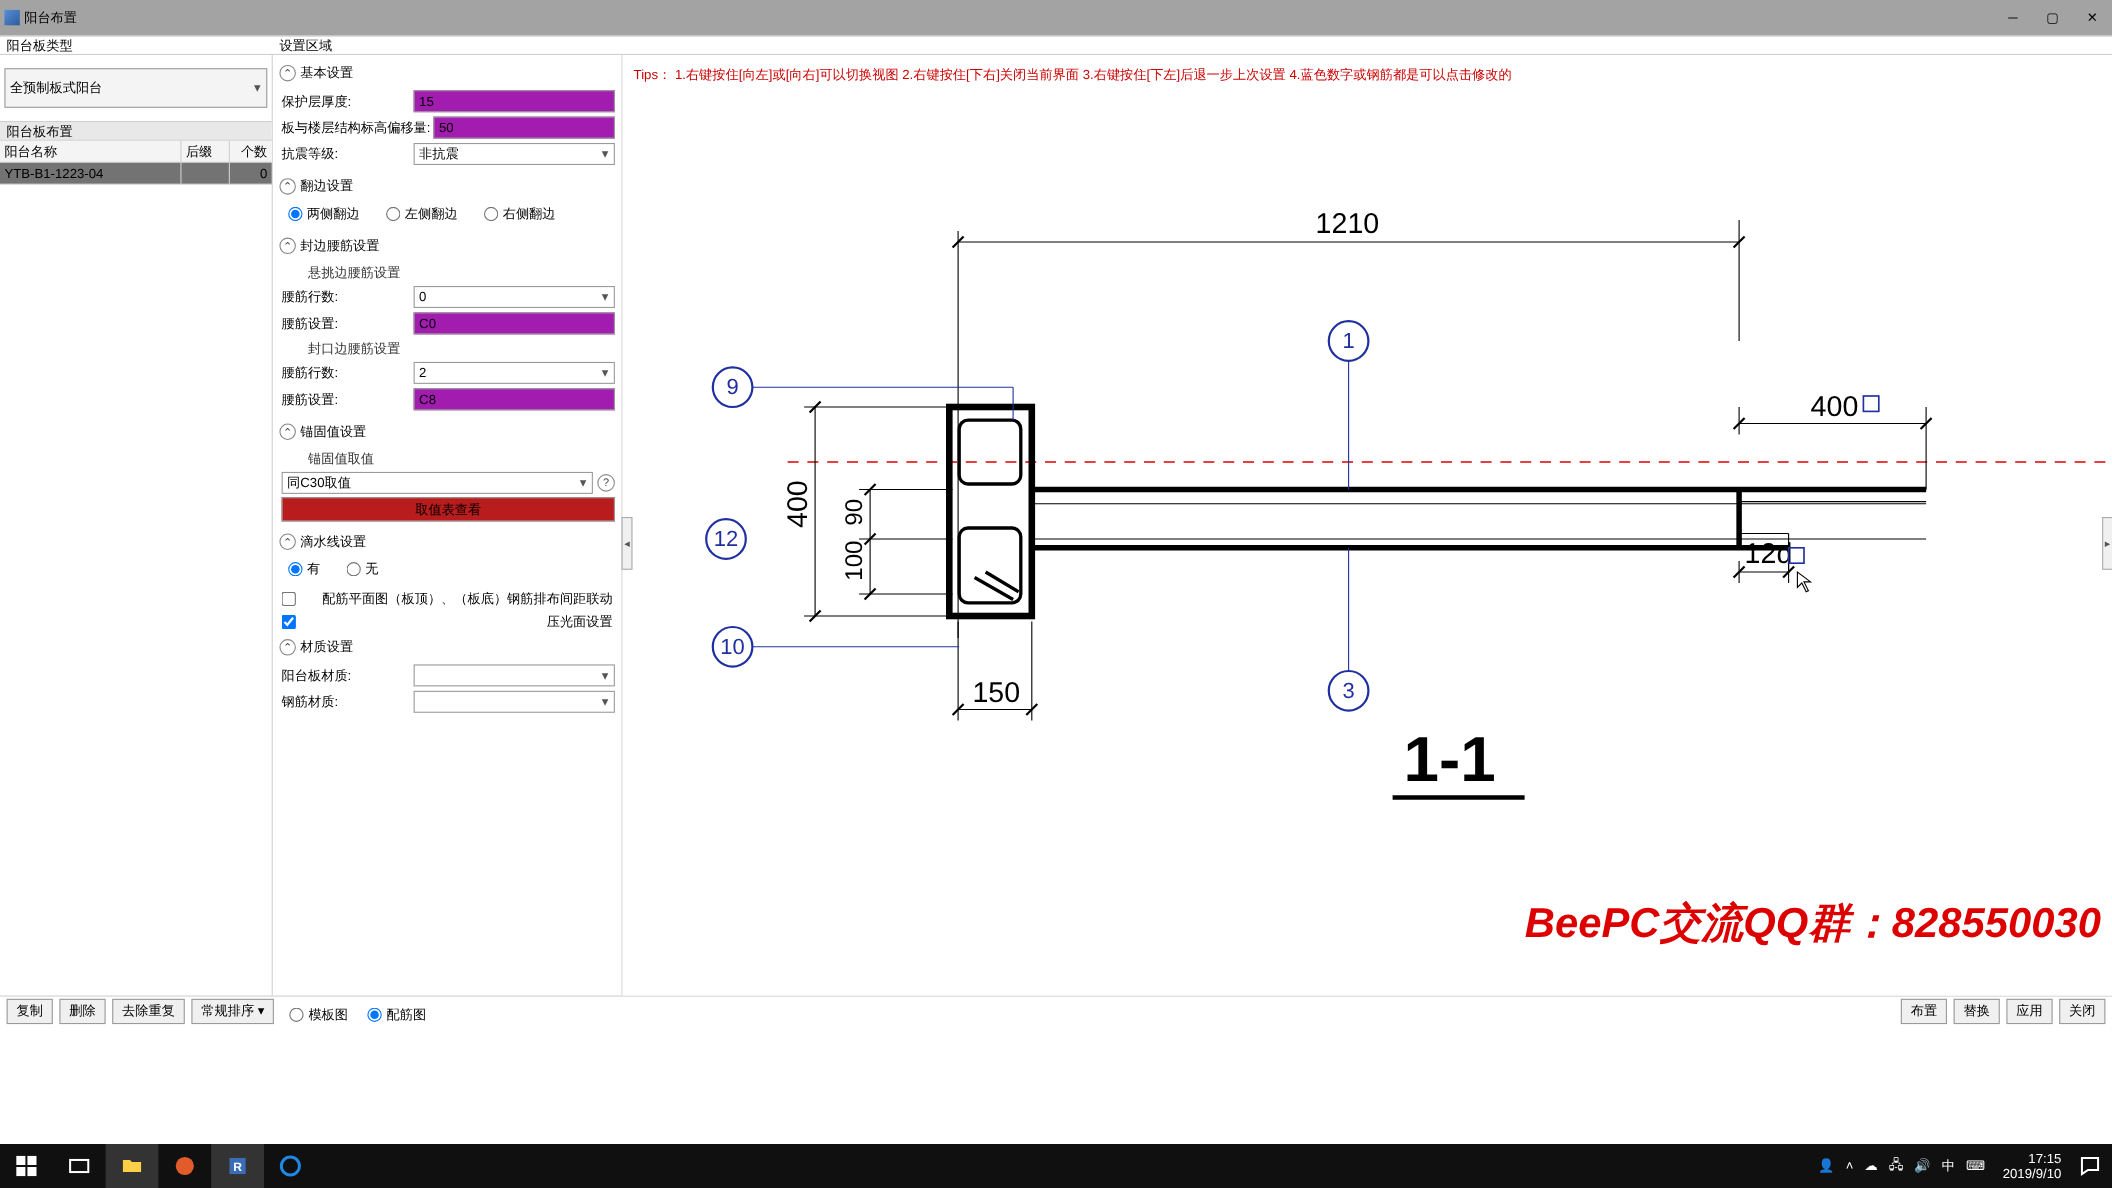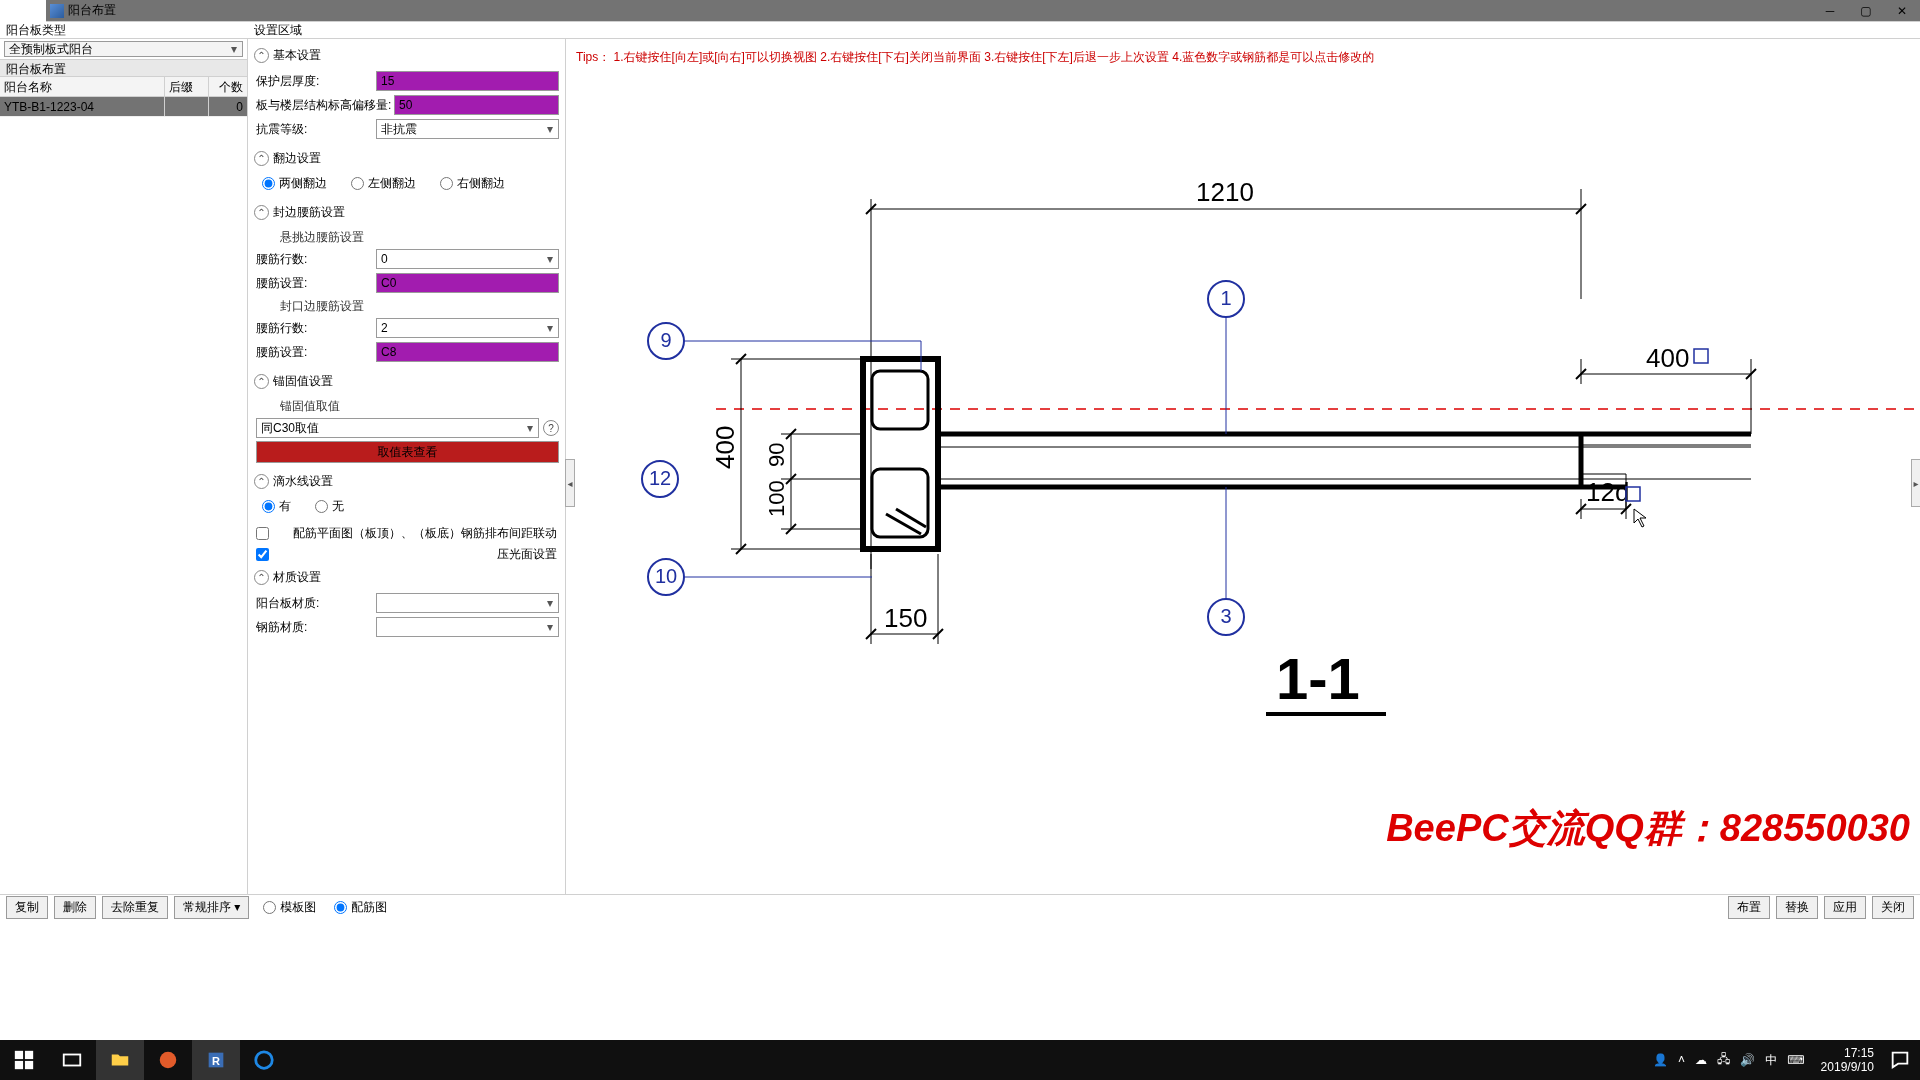--- a/index.html
+++ b/index.html
@@ -1,33 +1,33 @@
 <!DOCTYPE html>
 <html><head>
 <meta charset="utf-8">
 <style>
 * { box-sizing: border-box; margin: 0; padding: 0; font-family: "Microsoft YaHei", SimSun, sans-serif; font-size: 12px; }
 html, body { width: 1920px; height: 1080px; overflow: hidden; background: #fff; }
 
 
-.titlebar { height: 22px; background: #737373; border-bottom: 1px solid #d0d0d0; display: flex; align-items: center; padding-left: 4px; margin-left: 46px; }
+.titlebar { height: 33px; background: #a3a3a3; border-bottom: 1px solid #d0d0d0; display: flex; align-items: center; padding-left: 4px; }
 .titlebar .app-icon { width: 14px; height: 14px; background: linear-gradient(135deg,#5a8fd6,#2b5c9e); margin-right: 4px; }
 .titlebar .title { flex: 1; }
 .titlebar .wbtn { width: 36px; height: 22px; display: flex; align-items: center; justify-content: center; cursor: pointer; }
 
 
 .row-top { height: 17px; display: flex; border-bottom: 1px solid #d0d0d0; }
 .row-top .label1 { width: 248px; padding-left: 6px; line-height: 17px; }
 
 
 .main { display: flex; height: 855px; }
 
 
 .col-left { width: 248px; border-right: 1px solid #d0d0d0; display: flex; flex-direction: column; }
-.combo { display: flex; align-items: center; border: 1px solid #9a9a9a; height: 16px; background: #f4f4f4; margin: 2px 4px; }
+.combo { display: flex; align-items: center; border: 1px solid #9a9a9a; height: 36px; background: #f4f4f4; margin: 12px 4px; }
 .combo span { flex: 1; padding-left: 4px; }
 .combo .arrow { width: 16px; text-align: center; color: #555; }
 .sub-header { background: #e8e8e8; height: 18px; line-height: 18px; padding-left: 6px; border-top: 1px solid #d0d0d0; border-bottom: 1px solid #d0d0d0; }
 .table-head { display: flex; background: #f4f4f4; border-bottom: 1px solid #d0d0d0; height: 20px; }
 .table-head div, .table-row div { padding-left: 4px; line-height: 20px; border-right: 1px solid #d0d0d0; }
 .table-head div:last-child, .table-row div:last-child { border-right: none; }
 .col-name { flex: 1; }
 .col-suffix { width: 44px; }
 .col-count { width: 38px; text-align: right; padding-right: 4px !important; }
 .table-row { display: flex; height: 20px; background: #737373; border-bottom: 1px solid #efefef; }
@@ -63,21 +63,21 @@
 .collapse-handle.right { left: auto; right: -1px; }
 .drawing { position: absolute; left: 0; top: 0; width: 100%; height: 100%; }
 .drawing text { font-family: sans-serif; }
 .bubble { fill: #fff; stroke: #2030a0; stroke-width: 2; }
 .bubble-text { fill: #2030a0; font-size: 20px; text-anchor: middle; dominant-baseline: middle; }
 .dim-text { font-size: 26px; fill: #000; }
 .section-title { font-size: 58px; font-weight: 600; }
 .watermark { position: absolute; right: 10px; bottom: 40px; color: #d00; font-size: 38px; font-weight: 600; font-style: italic; }
 
 
-.footer { height: 26px; border-top: 1px solid #d0d0d0; display: flex; align-items: center; padding: 12px 6px; gap: 6px; }
+.footer { height: 26px; border-top: 1px solid #d0d0d0; display: flex; align-items: flex-end; padding: 0 6px; gap: 6px; }
 .footer .btn-sm { border: 1px solid #9a9a9a; background: #f0f0f0; padding: 2px 8px; cursor: pointer; }
 .footer .spacer { flex: 1; }
 .footer .radio-grp { display:flex; gap: 18px; margin-left: 8px; }
 .footer .radio-grp label { display:flex; align-items:center; gap:4px; }
 
 
 .taskbar { position: absolute; left:0; bottom:0; width: 100%; height: 40px; background: #101010; display: flex; align-items: center; color: #fff; }
 .tb-item { width: 48px; height: 40px; display: flex; align-items: center; justify-content: center; cursor: pointer; }
 .tb-item.active { background: #333; }
 .tb-item svg { width: 22px; height: 22px; }

